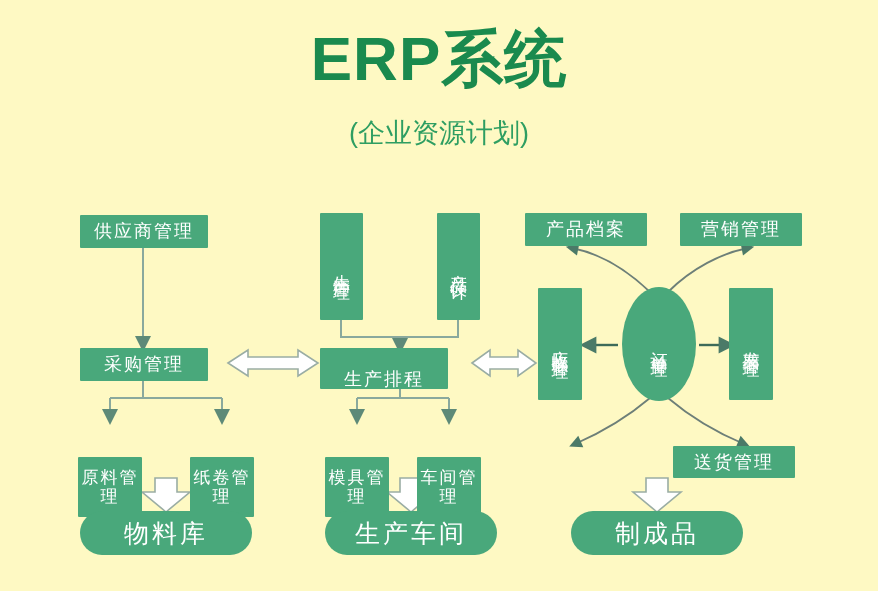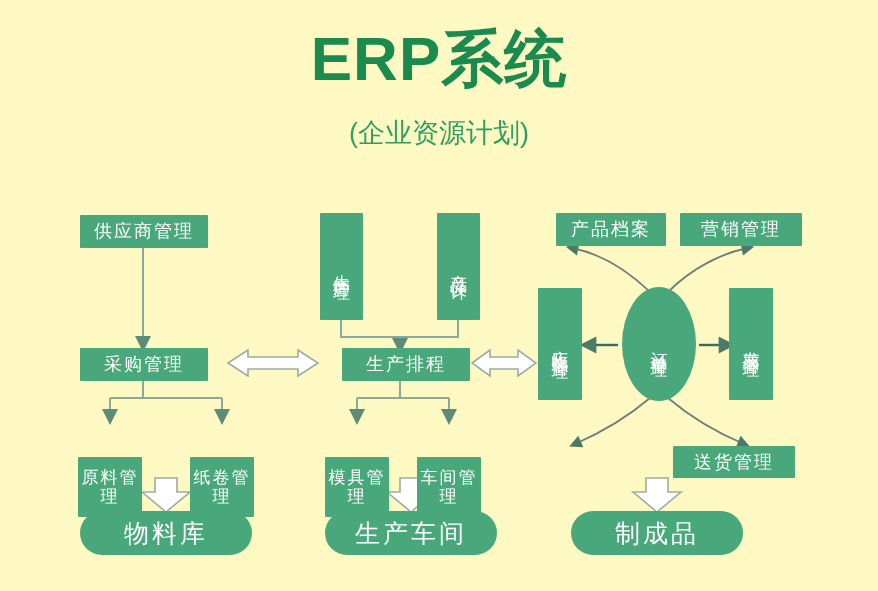--- a/index.html
+++ b/index.html
@@ -127,37 +127,37 @@
   </div>
 
   <div class="node flat vtext" style="left:320px; top:213px; width:43px; height:107px;">
     <span class="lbl">生产管理</span>
   </div>
 
   <div class="node flat vtext" style="left:437px; top:213px; width:43px; height:107px;">
     <span class="lbl">产品设计</span>
   </div>
 
-  <div class="node flat wide" style="left:342px; top:348px; width:128px; height:33px;">
+  <div class="node flat wide" style="left:320px; top:348px; width:128px; height:41px;align-items:flex-end;">
     <span class="lbl">生产排程</span>
   </div>
 
   <div class="node flat twoline" style="left:325px; top:418px; width:64px; height:60px;">
     <span class="lbl">模具管理</span>
   </div>
 
   <div class="node flat twoline" style="left:417px; top:418px; width:64px; height:60px;">
     <span class="lbl">车间管理</span>
   </div>
 
   <div class="node round" style="left:325px; top:511px; width:172px; height:44px;">
     <span class="lbl">生产车间</span>
   </div>
 
-  <div class="node flat wide" style="left:525px; top:213px; width:110px; height:33px;margin-left:31px;">
+  <div class="node flat wide" style="left:525px; top:213px; width:122px; height:33px;">
     <span class="lbl">产品档案</span>
   </div>
 
   <div class="node flat wide" style="left:680px; top:213px; width:122px; height:33px;">
     <span class="lbl">营销管理</span>
   </div>
 
   <div class="node flat vtext" style="left:538px; top:288px; width:44px; height:112px;">
     <span class="lbl">应收款管理</span>
   </div>

